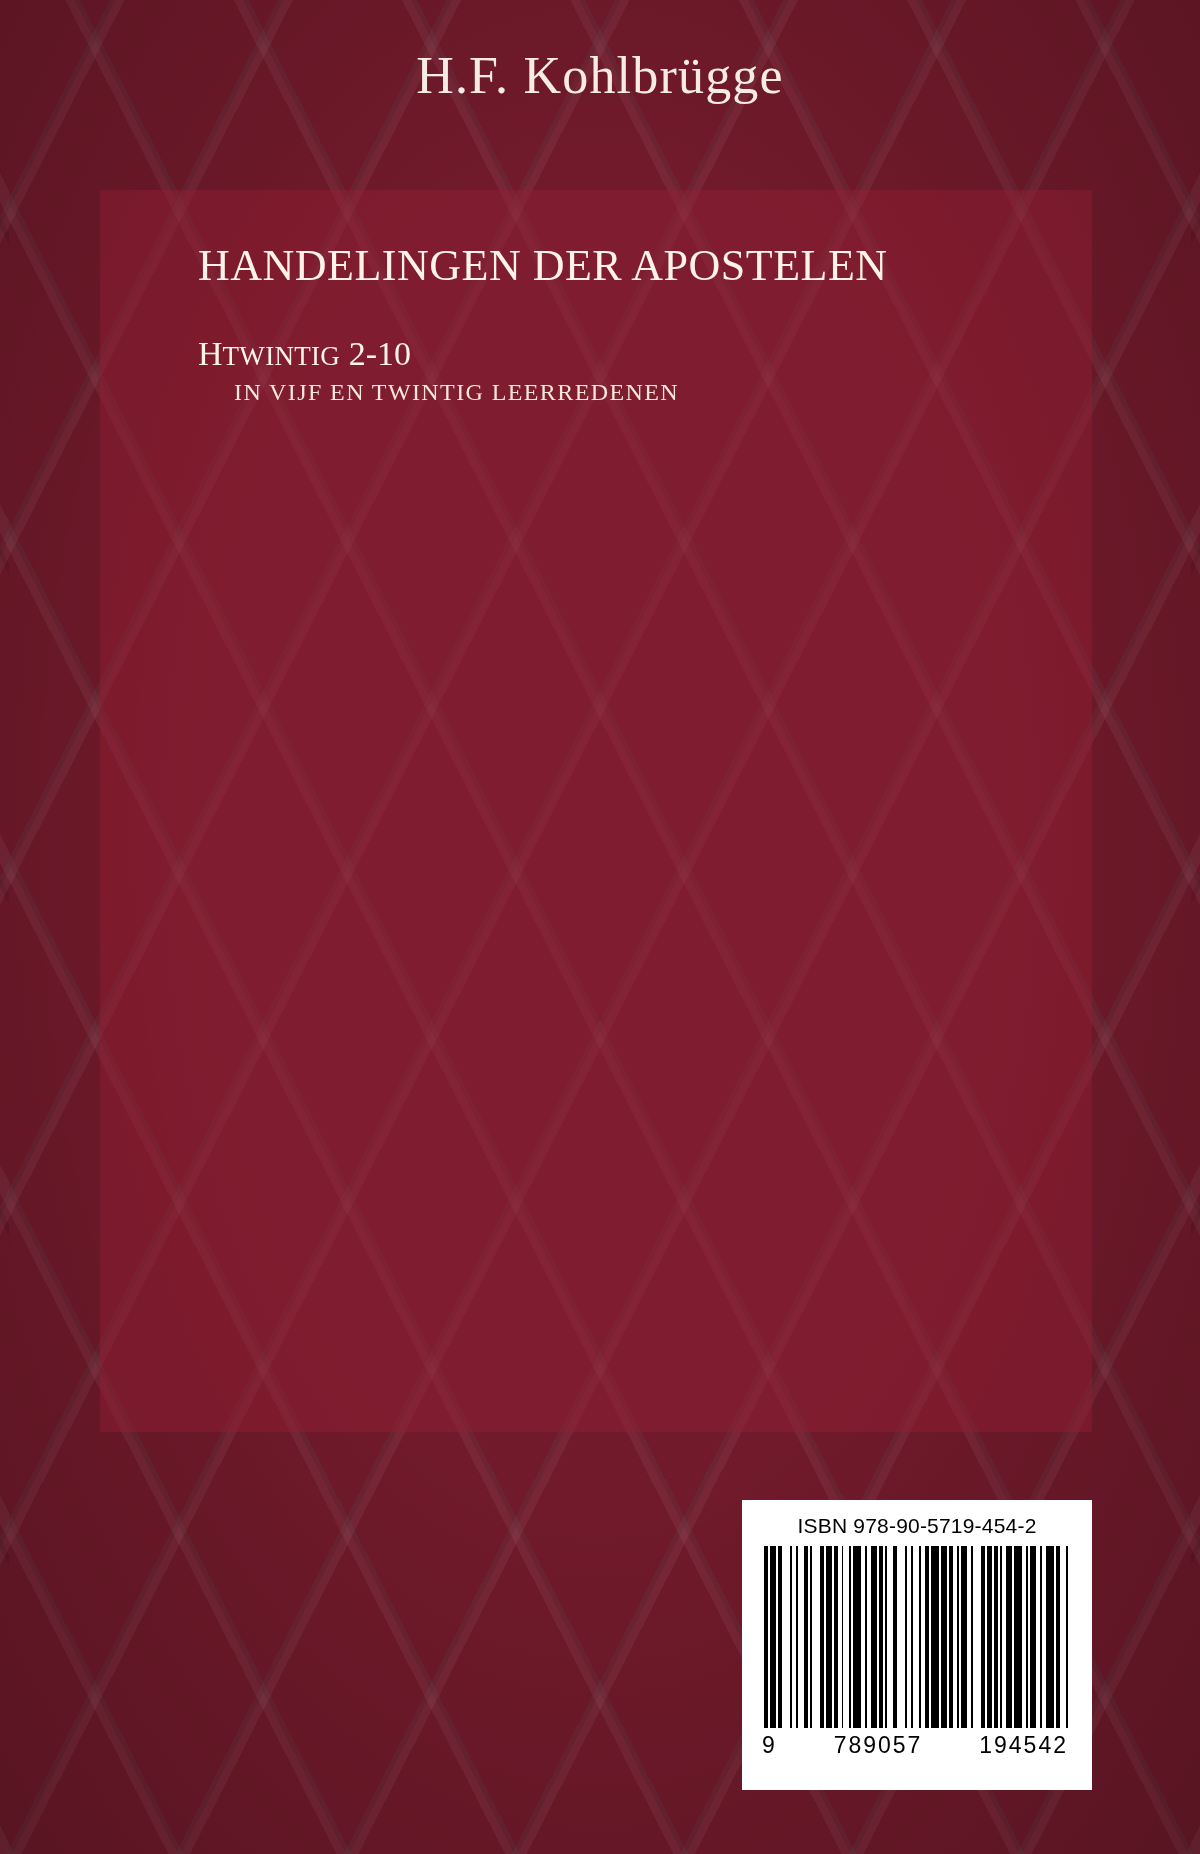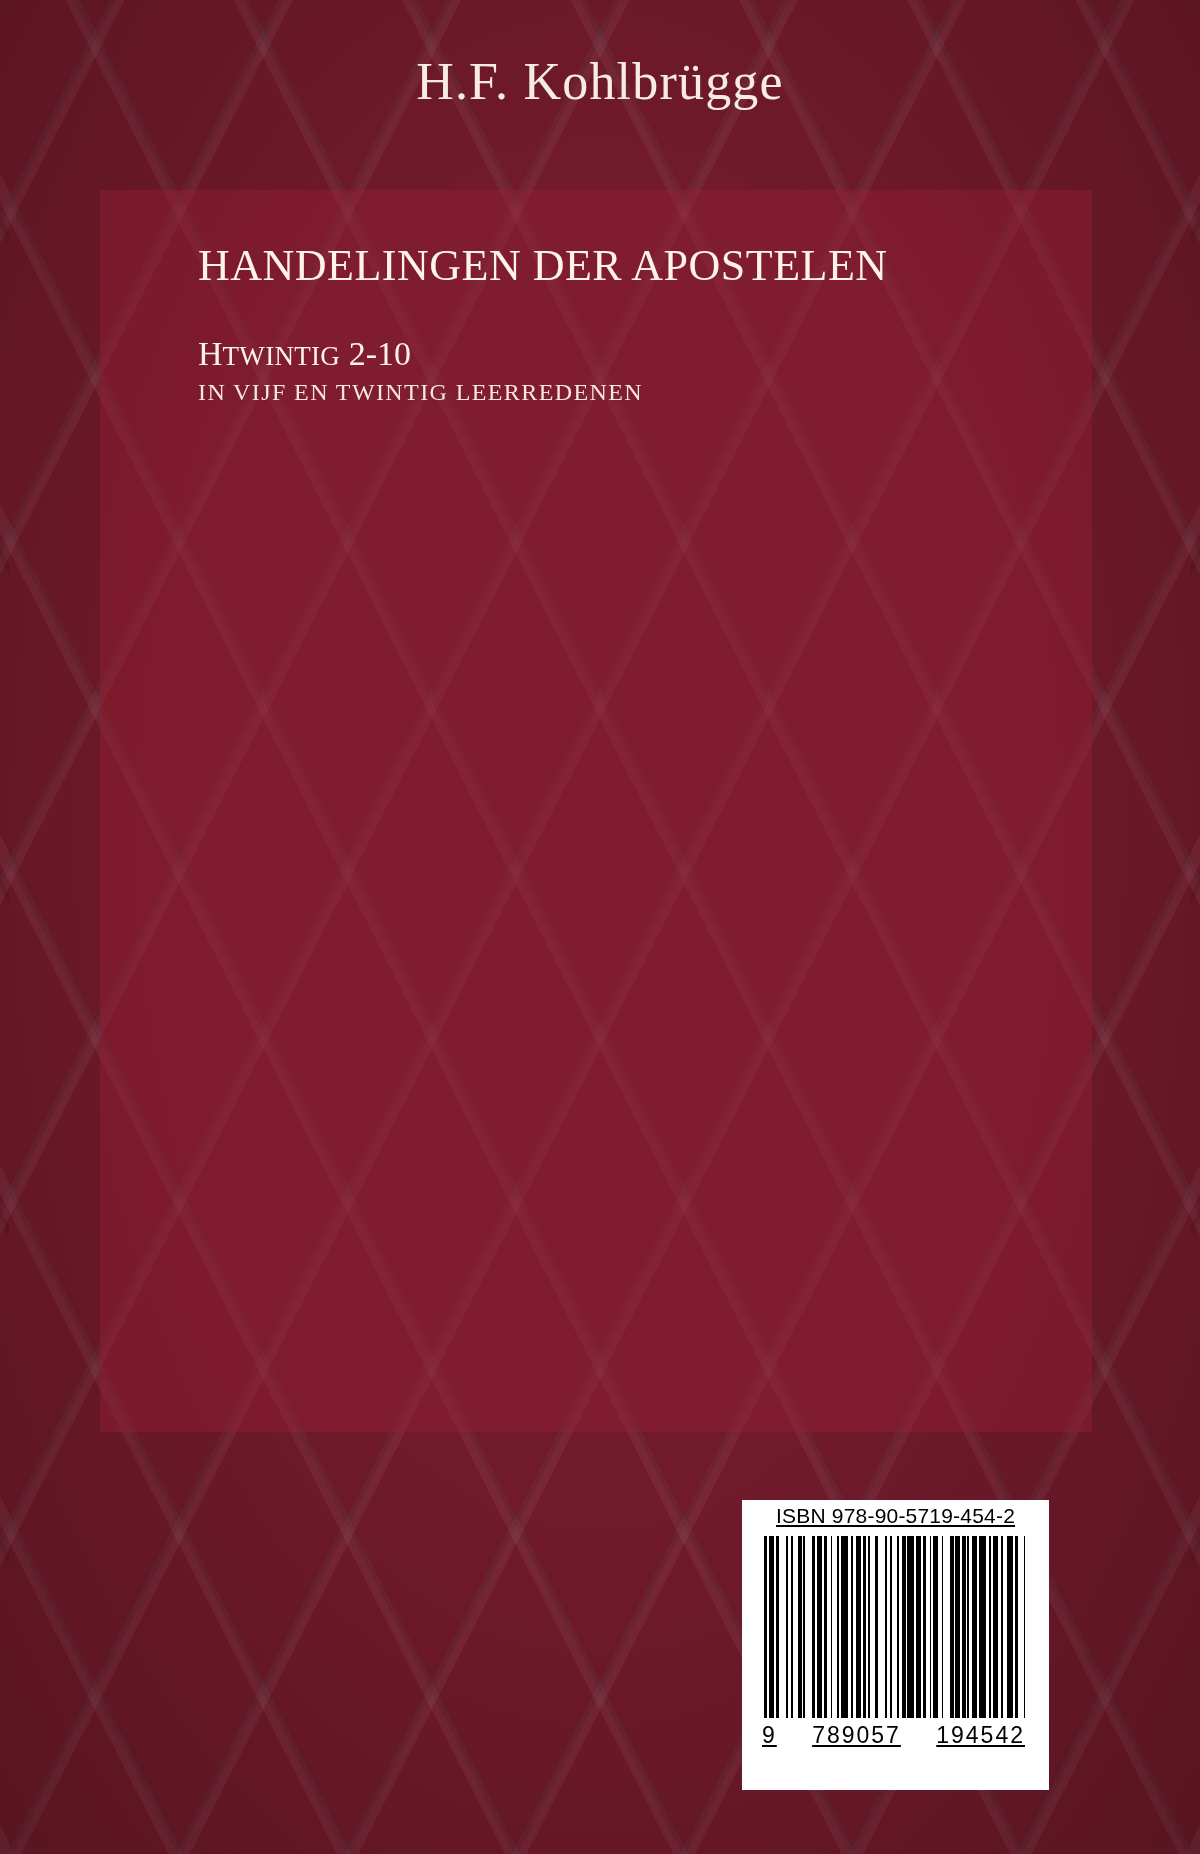--- a/index.html
+++ b/index.html
@@ -54,21 +54,21 @@
     position: absolute;
     inset: 0;
     background:
       radial-gradient(ellipse at 50% 45%, rgba(0,0,0,0) 45%, rgba(0,0,0,0.22) 100%);
     pointer-events: none;
   }
 
   
   .author {
     position: absolute;
-    top: 52px;
+    top: 46px;
     left: 0;
     width: 1200px;
     text-align: center;
     color: #f6ece2;
     font-size: 52px;
     letter-spacing: 1.2px;
     font-family: "Liberation Serif", serif;
     font-weight: 400;
   }
 
@@ -112,21 +112,21 @@
   .chapter-num {
     font-size: 34px;
   }
 
   .subtitle-line {
     color: #f6e8da;
     font-size: 24px;
     letter-spacing: 1.4px;
     margin: 0 0 42px 0;
   }
-  .subtitle-lead { font-size: 24px; }
+  .subtitle-lead { font-size: 24px; margin-left: 36px; }
 
   .blurb {
     color: #fdf3e8;
     font-size: 29px;
     line-height: 1.50;
     margin: 0;
     max-width: 840px;
   }
 
   
@@ -152,26 +152,25 @@
     margin: 0 2px;
     vertical-align: middle;
   }
   .logo-book svg { display:block; }
 
   
   .barcode-box {
     position: absolute;
     left: 742px;
     top: 1500px;
-    width: 307px;
+    width: 350px;
     height: 290px;
     background: #ffffff;
     box-sizing: border-box;
-    padding: 4px 16px 10px 16px;
-    text-decoration: underline;
+    padding: 14px 16px 10px 16px;
   }
   .isbn-text {
     text-align: center;
     font-family: "Liberation Sans", sans-serif;
     font-size: 21px;
     color: #000;
     letter-spacing: 0.2px;
     margin-bottom: 8px;
   }
   .bars {

